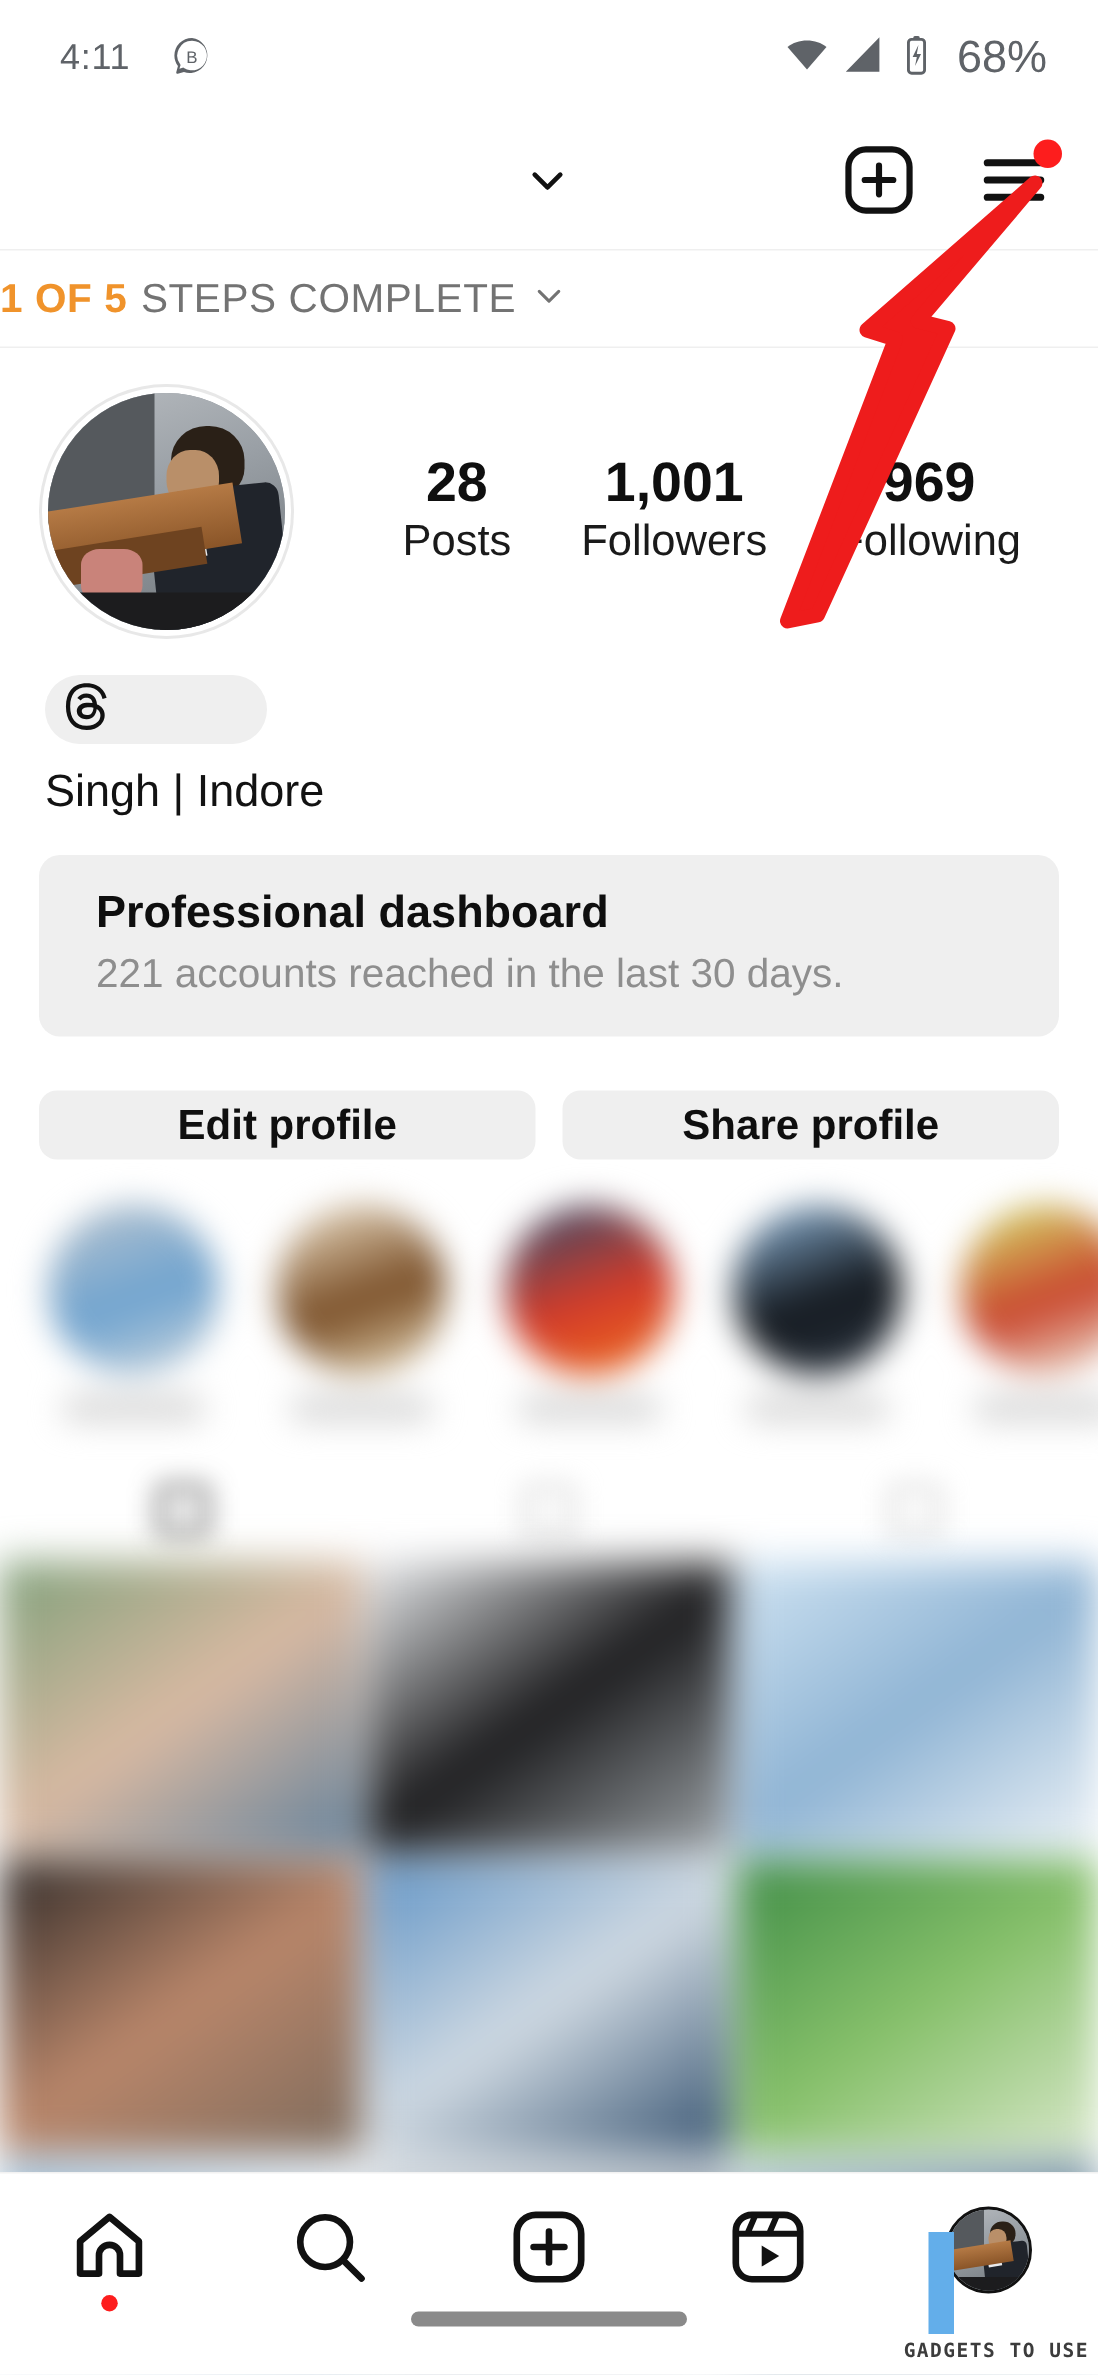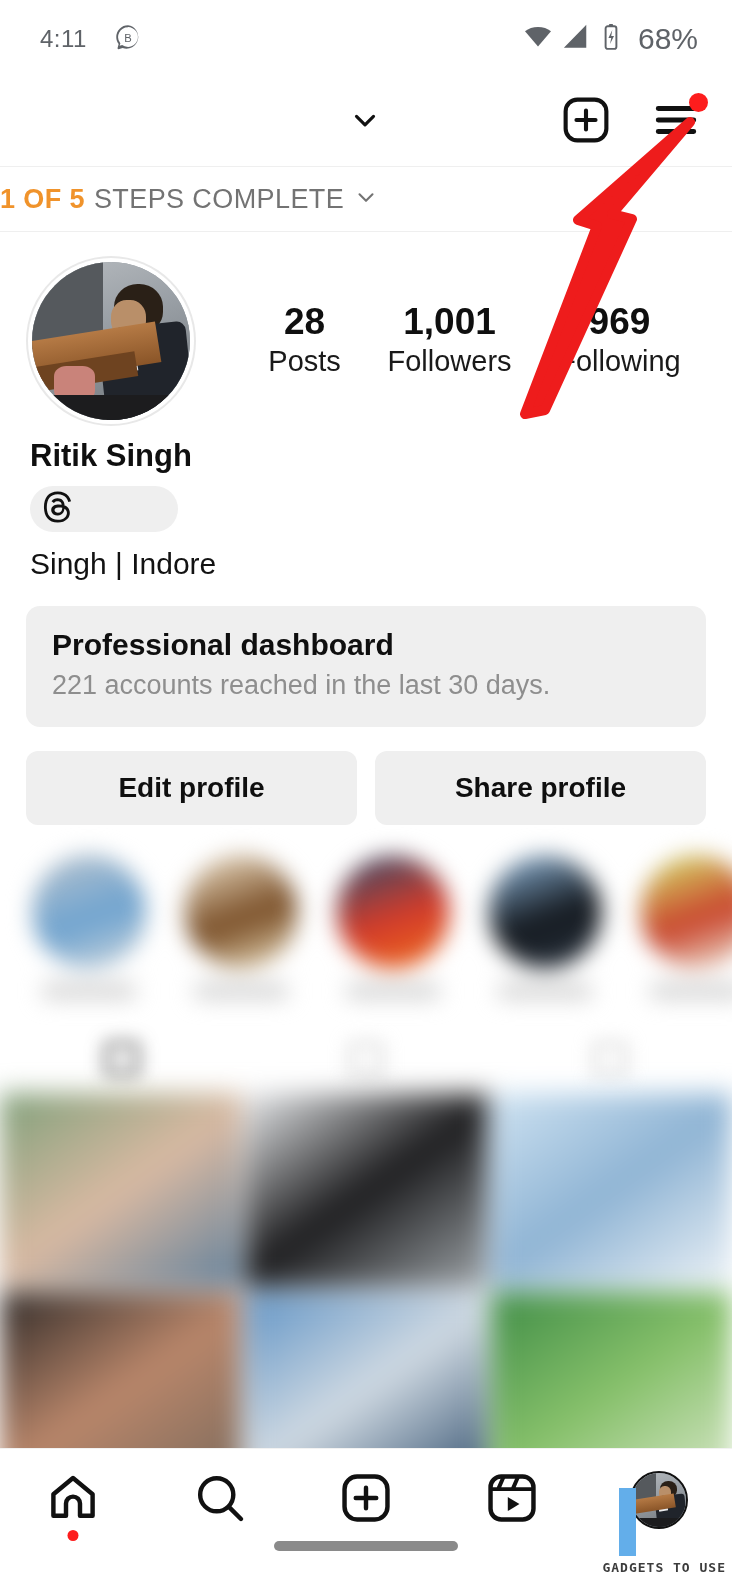--- a/index.html
+++ b/index.html
@@ -121,36 +121,36 @@
     display: inline-flex; align-items: center;
     height: 46px; width: 148px;
     background: #efefef;
     border-radius: 24px;
     padding: 0 12px;
   }
   .bio { margin-top: 12px; font-size: 30px; color: #121212; line-height: 1.33; }
 
   
   .dash-card {
-    margin: 22px 26px 4px 26px;
+    margin: 22px 26px 16px 26px;
     background: #efefef;
     border-radius: 14px;
-    padding: 22px 26px 26px 26px;
+    padding: 22px 26px 26px 38px;
   }
   .dash-title { font-size: 30px; font-weight: 700; color: #0f0f0f; }
   .dash-sub { font-size: 27px; color: #8e8e8e; margin-top: 8px; }
 
   
   .actions {
     display: flex; gap: 18px;
     padding: 20px 26px 0 26px;
   }
   .act-btn {
     flex: 1;
-    height: 74px;
+    height: 46px;
     background: #efefef;
     border: none;
     border-radius: 12px;
     font-family: inherit;
     font-size: 28px;
     font-weight: 700;
     color: #0f0f0f;
     cursor: pointer;
   }
 
@@ -341,21 +341,20 @@
         <div class="stat-lbl">Followers</div>
       </div>
       <div class="stat">
         <div class="stat-num">969</div>
         <div class="stat-lbl">Following</div>
       </div>
     </div>
   </div>
 
   <div class="name-block">
-    <div class="full-name">Ritik Singh</div>
     <div class="threads-pill">
       <span>
         <svg width="34" height="34" viewBox="0 0 24 24">
           <path d="M16.3 11.2c-.1-.05-.2-.1-.3-.14-.18-3.3-1.98-5.2-5-5.22h-.04c-1.8 0-3.3.77-4.23 2.18l1.66 1.14c.69-1.05 1.78-1.27 2.57-1.27h.03c.98.01 1.72.29 2.2.84.35.4.58.95.7 1.64a12.6 12.6 0 0 0-2.83-.14c-2.85.17-4.68 1.83-4.56 4.15.06 1.17.65 2.18 1.65 2.84.85.56 1.94.83 3.07.77 1.5-.08 2.67-.65 3.49-1.69.62-.79.99-1.81 1.16-3.1.68.41 1.18.95 1.46 1.6.47 1.1.5 2.92-.98 4.4-1.3 1.3-2.86 1.86-5.22 1.88-2.61-.02-4.59-.86-5.87-2.49C4.02 16.97 3.4 14.9 3.38 12c.02-2.9.64-4.96 1.88-6.55C6.54 3.83 8.52 2.99 11.13 2.97c2.63.02 4.64.86 5.98 2.5.66.8 1.15 1.81 1.48 2.98l1.95-.52c-.4-1.44-1.03-2.69-1.88-3.72C16.95 2.1 14.4 1 11.14 1h-.01C7.87 1 5.35 2.1 3.67 4.22 2.17 6.11 1.4 8.74 1.38 11.99v.02c.02 3.25.79 5.88 2.29 7.77C5.35 21.9 7.87 23 11.13 23h.01c2.9-.02 4.95-.78 6.63-2.47 2.2-2.2 2.14-4.95 1.41-6.65-.52-1.22-1.52-2.21-2.88-2.88zm-4.84 4.8c-1.25.07-2.55-.49-2.61-1.67-.05-.87.62-1.85 2.69-1.97.24-.01.47-.02.7-.02.75 0 1.45.07 2.09.21-.24 2.98-1.64 3.39-2.87 3.45z" fill="#111"></path>
         </svg>
       </span>
     </div>
     <div class="bio">Singh | Indore</div>
   </div>
 

